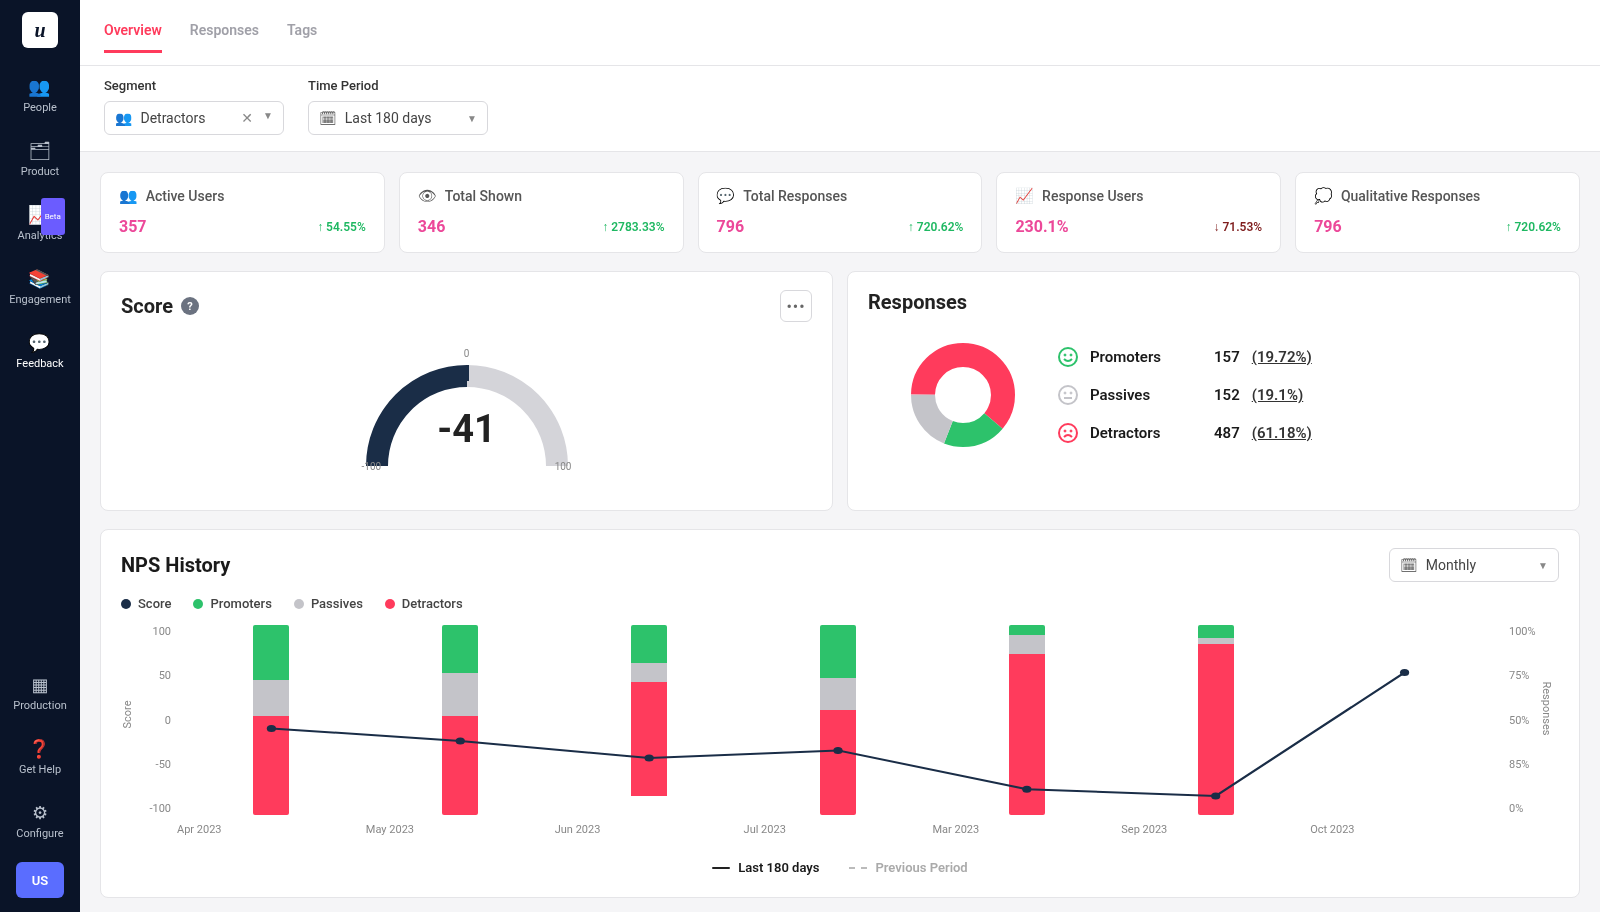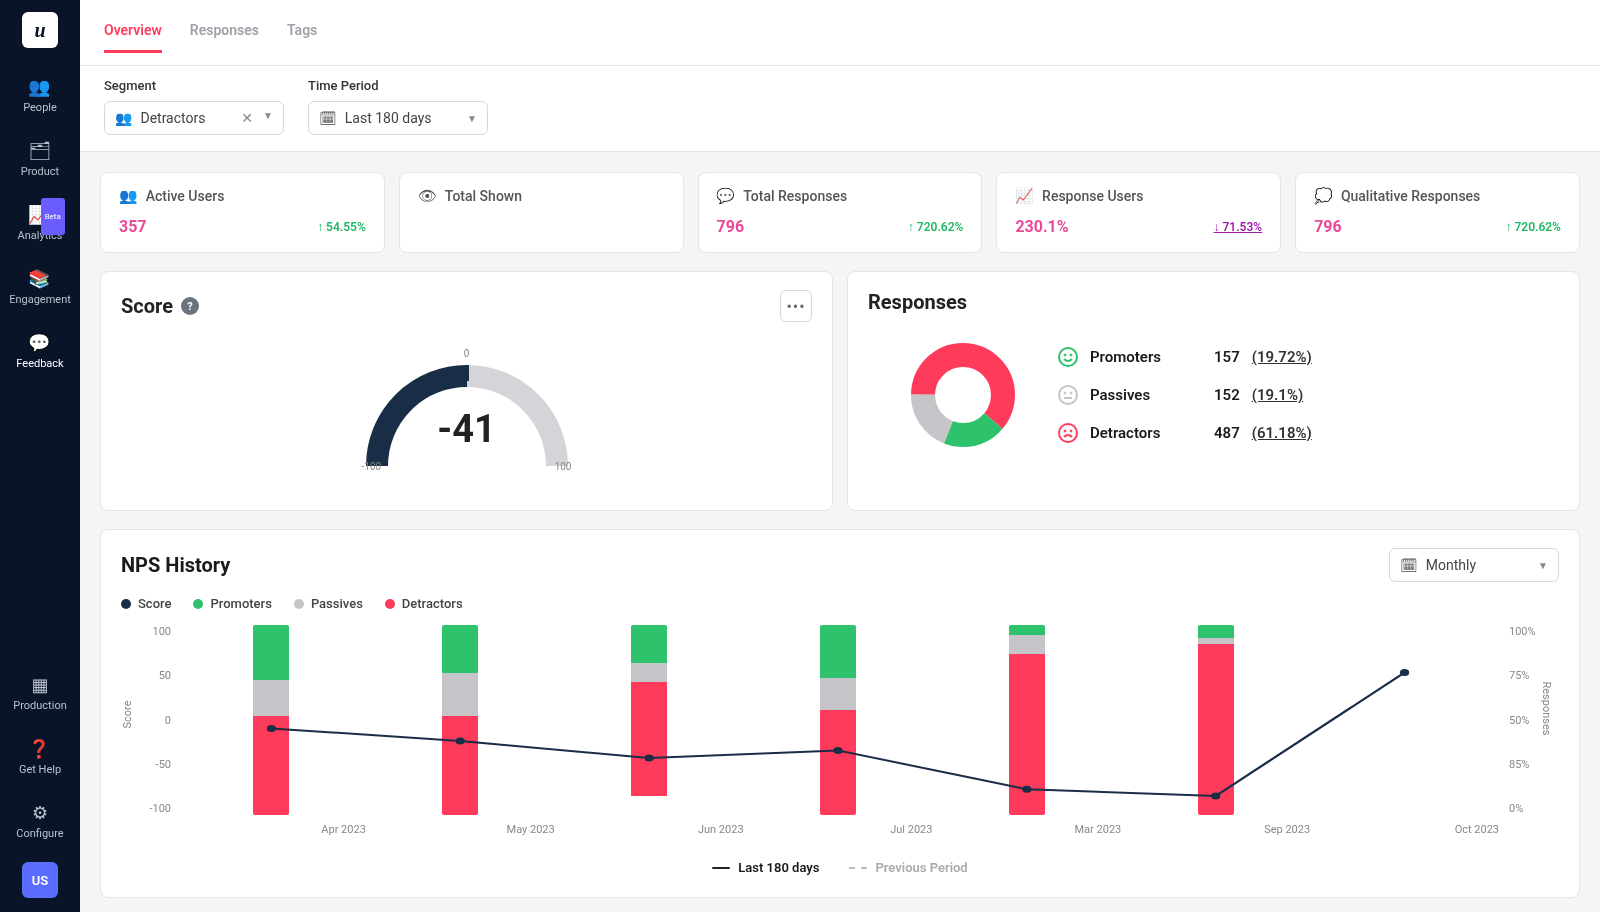--- a/index.html
+++ b/index.html
@@ -6,21 +6,21 @@
 body { font-family: -apple-system, BlinkMacSystemFont, "Segoe UI", Roboto, sans-serif; background: #f5f5f7; color: #1a1a1a; width:1600px; height:912px; overflow:hidden; }
 .app { display: flex; height:100%; }
 .sidebar { width: 80px; background: #0a1428; display: flex; flex-direction: column; align-items: center; padding-top: 12px; color: #fff; }
 .logo { width: 36px; height: 36px; background: #fff; border-radius: 6px; display:flex; align-items:center; justify-content:center; margin-bottom: 24px; font-family: Georgia, serif; font-style: italic; font-weight: bold; font-size:20px; color:#0a1428; }
 .nav { display:flex; flex-direction:column; align-items:center; gap:18px; flex:1; }
 .navitem { display:flex; flex-direction:column; align-items:center; gap:4px; font-size:11px; color:#b8c0cc; cursor:pointer; position:relative; padding:4px 0; width:100%;}
 .navitem.active { color:#fff; }
 .navitem .icon { font-size:18px; }
 .nav-bottom { display:flex; flex-direction:column; align-items:center; gap:18px; margin-bottom:14px; }
 .badge-beta { position:absolute; top:-2px; right:6px; background:#6b5cff; color:#fff; font-size:8px; padding:14px 4px; border-radius:3px; }
-.avatar { width:36px; height:36px; background:#5a6dff; border-radius:6px; display:flex; align-items:center; justify-content:center; font-weight:600; font-size:13px; color:#fff; }
+.avatar { width:48px; height:36px; background:#5a6dff; border-radius:6px; display:flex; align-items:center; justify-content:center; font-weight:600; font-size:13px; color:#fff; }
 
 .main { flex:1; background:#fff; display:flex; flex-direction:column; overflow:hidden;}
 .tabs { display:flex; gap:28px; padding: 12px 24px; border-bottom:1px solid #e5e5e8; }
 .tab { padding:10px 0 12px; font-size:14px; color:#a0a0a8; cursor:pointer; font-weight:600; border-bottom:3px solid transparent; }
 .tab.active { color:#ff3b5c; border-bottom-color:#ff3b5c; }
 .filters { display:flex; gap:24px; padding:12px 24px 16px; border-bottom:1px solid #e5e5e8; }
 .filter-group { display:flex; flex-direction:column; gap:8px; }
 .filter-label { font-size:13px; color:#333; font-weight:500; }
 .select { border:1px solid #d8d8dc; border-radius:6px; padding:8px 10px; display:flex; align-items:center; gap:8px; font-size:14px; color:#444; background:#fff; cursor:pointer; min-width:180px; justify-content:space-between; }
 .select .left { display:flex; align-items:center; gap:8px;}
@@ -30,21 +30,21 @@
 .content { flex:1; background:#f5f5f7; padding:20px; overflow:auto; }
 
 .stats-row { display:flex; gap:14px; margin-bottom:18px; }
 .stat-card { flex:1; background:#fff; border:1px solid #e5e5e8; border-radius:8px; padding:14px 18px 16px; }
 .stat-head { display:flex; align-items:center; gap:8px; color:#555; font-size:14px; margin-bottom:12px; font-weight:500;}
 .stat-head .icon { font-size:15px; color:#555;}
 .stat-body { display:flex; align-items:center; justify-content:space-between; }
 .stat-value { font-size:16px; font-weight:700; color:#ec4899; }
 .stat-delta { font-size:12px; font-weight:600; display:flex; align-items:center; gap:3px;}
 .delta-up { color:#1fb862; }
-.delta-down { color:#a21caf;text-decoration:underline; }
+.delta-down { color:#7f1d1d; }
 
 .panel-row { display:flex; gap:14px; margin-bottom:18px; }
 .panel { background:#fff; border:1px solid #e5e5e8; border-radius:8px; padding:18px 20px; }
 .panel-score { flex:1; }
 .panel-resp { flex:1; }
 .panel-head { display:flex; align-items:center; justify-content:space-between; margin-bottom:16px;}
 .panel-title { font-size:20px; font-weight:700; color:#222; display:flex; align-items:center; gap:8px;}
 .help-q { width:18px; height:18px; border-radius:50%; background:#6b7280; color:#fff; font-size:11px; display:flex; align-items:center; justify-content:center; font-weight:bold;}
 .kebab { width:32px; height:32px; border:1px solid #d8d8dc; border-radius:6px; display:flex; align-items:center; justify-content:center; cursor:pointer; color:#666; font-size:16px; letter-spacing:1px;}
 
@@ -78,21 +78,21 @@
 .yaxis-right .lbl { position:absolute; right:-14px; top:50%; transform:rotate(90deg) translateX(-18px); font-size:11px; color:#888;}
 .plot { flex:1; position:relative; height:190px;}
 .bars-layer{ position:absolute; inset:0; display:flex; z-index:1;}
 .line-svg {position:absolute; inset:0; width:100%; height:100%; z-index:2; pointer-events:none;}
 .bar-slot { flex:1; display:flex; justify-content:center; align-items:flex-end; position:relative; height:100%;}
 .stack { width:36px; display:flex; flex-direction:column; height:100%; border-radius:2px; overflow:hidden;}
 .seg-prom{ background:#2dc26b;}
 .seg-pass{ background:#c4c4c9;}
 .seg-detr{ background:#ff3b5c;}
 .xaxis{ display:flex; margin-left:56px; margin-right:60px; margin-top:8px;}
-.xlbl{ flex:1; text-align:right; font-size:11px; color:#888;}
+.xlbl{ flex:1; text-align:left; font-size:11px; color:#888;}
 .bottom-legend { display:flex; gap:30px; justify-content:center; margin-top:24px; font-size:13px; font-weight:600;}
 .bl-item{ display:flex; align-items:center; gap:8px; }
 .bl-solid { width:18px; height:2px; background:#222; border-radius:1px;}
 .bl-dash { width:18px; height:0; border-top:2px dashed #bbb;}
 .muted { color:#aaa;}
 </style>
 </head>
 <body>
 
 <div class="app">
@@ -180,20 +180,24 @@
   <div class="stat-body">
               <span class="stat-value">357</span>
   <span class="stat-delta delta-up">↑ 54.55%</span>
             </div>
           </div>
           <div class="stat-card">
             <div class="stat-head">
               <span class="icon">👁</span>
               <span>Total Shown</span>
             </div>
+  <div class="stat-body">
+              <span class="stat-value">346</span>
+  <span class="stat-delta delta-up">↑ 2783.33%</span>
+            </div>
           </div>
           <div class="stat-card">
             <div class="stat-head">
               <span class="icon">💬</span>
               <span>Total Responses</span>
             </div>
   <div class="stat-body">
               <span class="stat-value">796</span>
   <span class="stat-delta delta-up">↑ 720.62%</span>
             </div>

